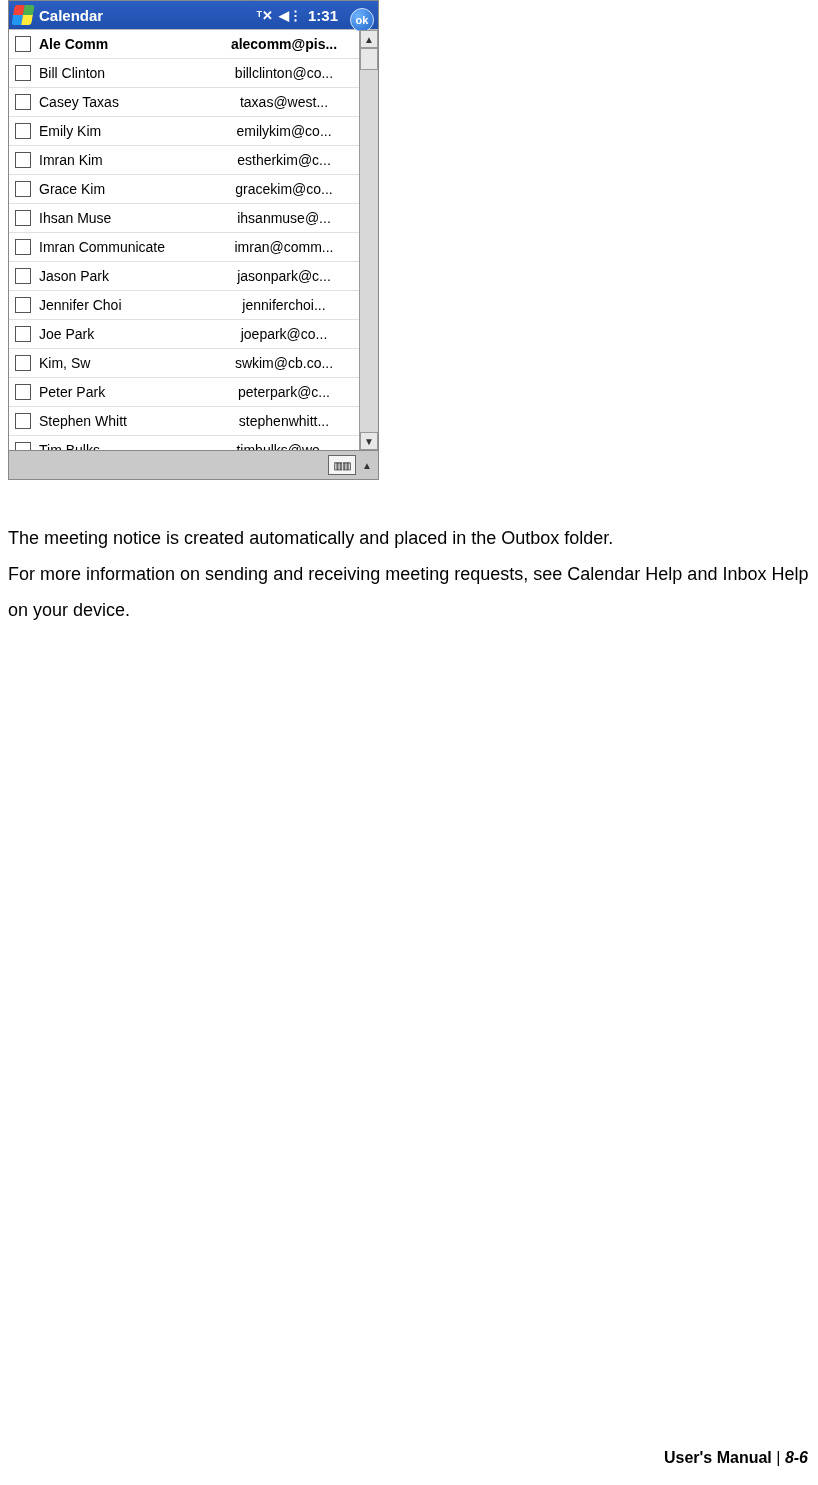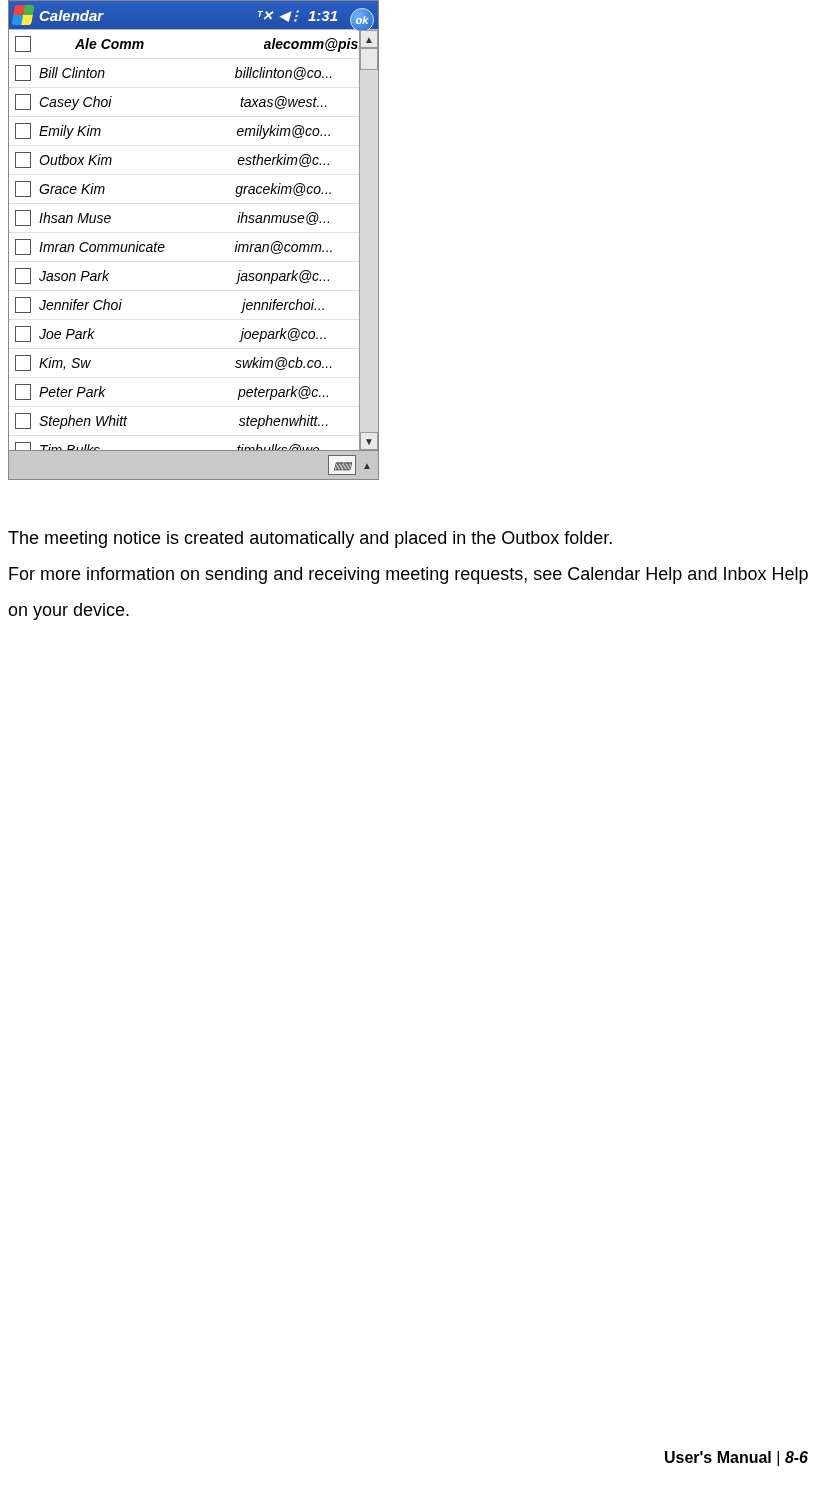--- a/index.html
+++ b/index.html
@@ -15,21 +15,20 @@
     position: relative;
     box-sizing: border-box;
     padding: 0 8px;
   }
   
   .device {
     width: 369px;
     border: 1px solid #888;
     background: #ffffff;
     margin: 0 0 40px 0;
-    font-style: italic;
   }
   .titlebar {
     height: 28px;
     background: linear-gradient(#2b5fc2, #1f4fae);
     display: flex;
     align-items: center;
     color: #fff;
     font-size: 15px;
     font-weight: bold;
     padding: 0 4px;
@@ -92,21 +91,20 @@
     height: 28px;
     font-family: "Tahoma", "Segoe UI", sans-serif;
     font-size: 14px;
     color: #000;
     border-bottom: 1px solid #e0e0e0;
     padding-left: 6px;
   }
   .row.selected .name,
   .row.selected .email {
     font-weight: bold;
-    margin-left: 36px;
   }
   .row .cb {
     width: 14px;
     height: 14px;
     border: 1px solid #555;
     background: #fff;
     margin-right: 8px;
     flex: 0 0 auto;
   }
   .row .name {
@@ -225,31 +223,31 @@
             <div class="name">Ale Comm</div>
             <div class="email">alecomm@pis...</div>
           </div>
           <div class="row">
             <div class="cb"></div>
             <div class="name">Bill Clinton</div>
             <div class="email">billclinton@co...</div>
           </div>
           <div class="row">
             <div class="cb"></div>
-            <div class="name">Casey Choi</div>
+            <div class="name">Casey Taxas</div>
             <div class="email">taxas@west...</div>
           </div>
           <div class="row">
             <div class="cb"></div>
             <div class="name">Emily Kim</div>
             <div class="email">emilykim@co...</div>
           </div>
           <div class="row">
             <div class="cb"></div>
-            <div class="name">Outbox Kim</div>
+            <div class="name">Imran Kim</div>
             <div class="email">estherkim@c...</div>
           </div>
           <div class="row">
             <div class="cb"></div>
             <div class="name">Grace Kim</div>
             <div class="email">gracekim@co...</div>
           </div>
           <div class="row">
             <div class="cb"></div>
             <div class="name">Ihsan Muse</div>

